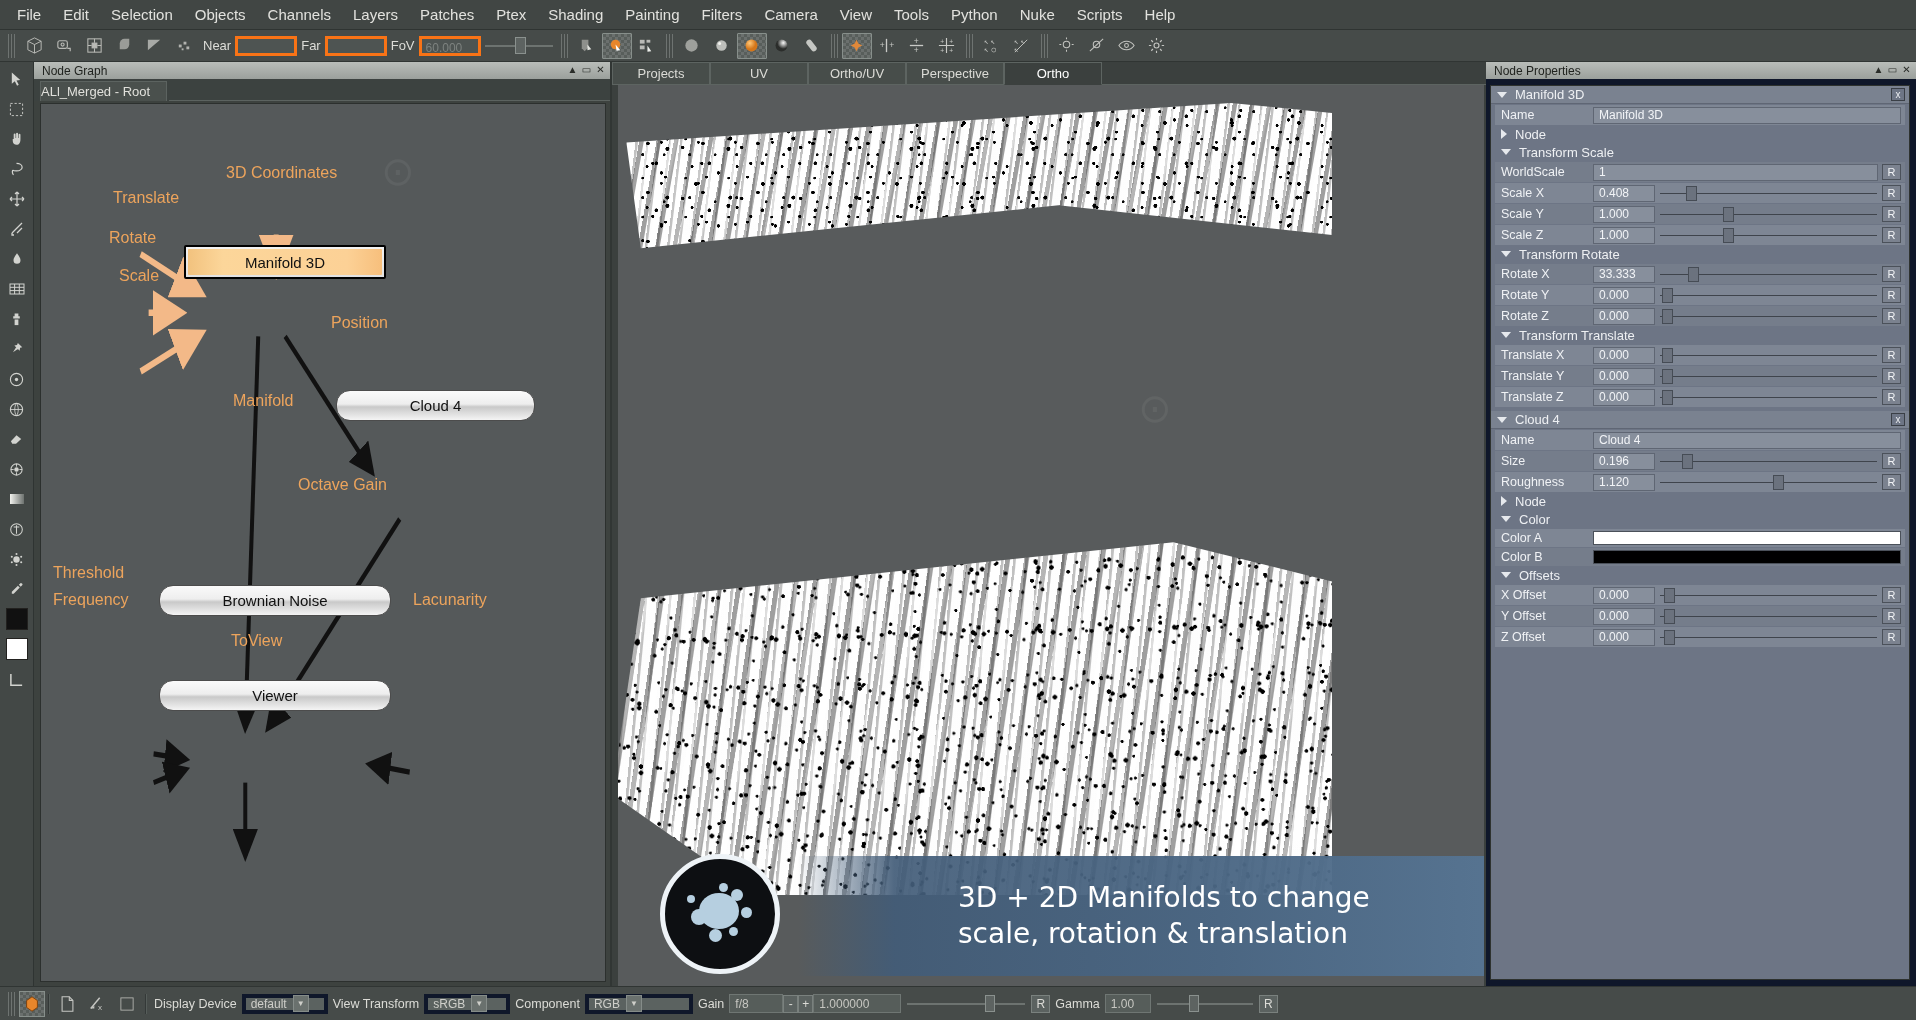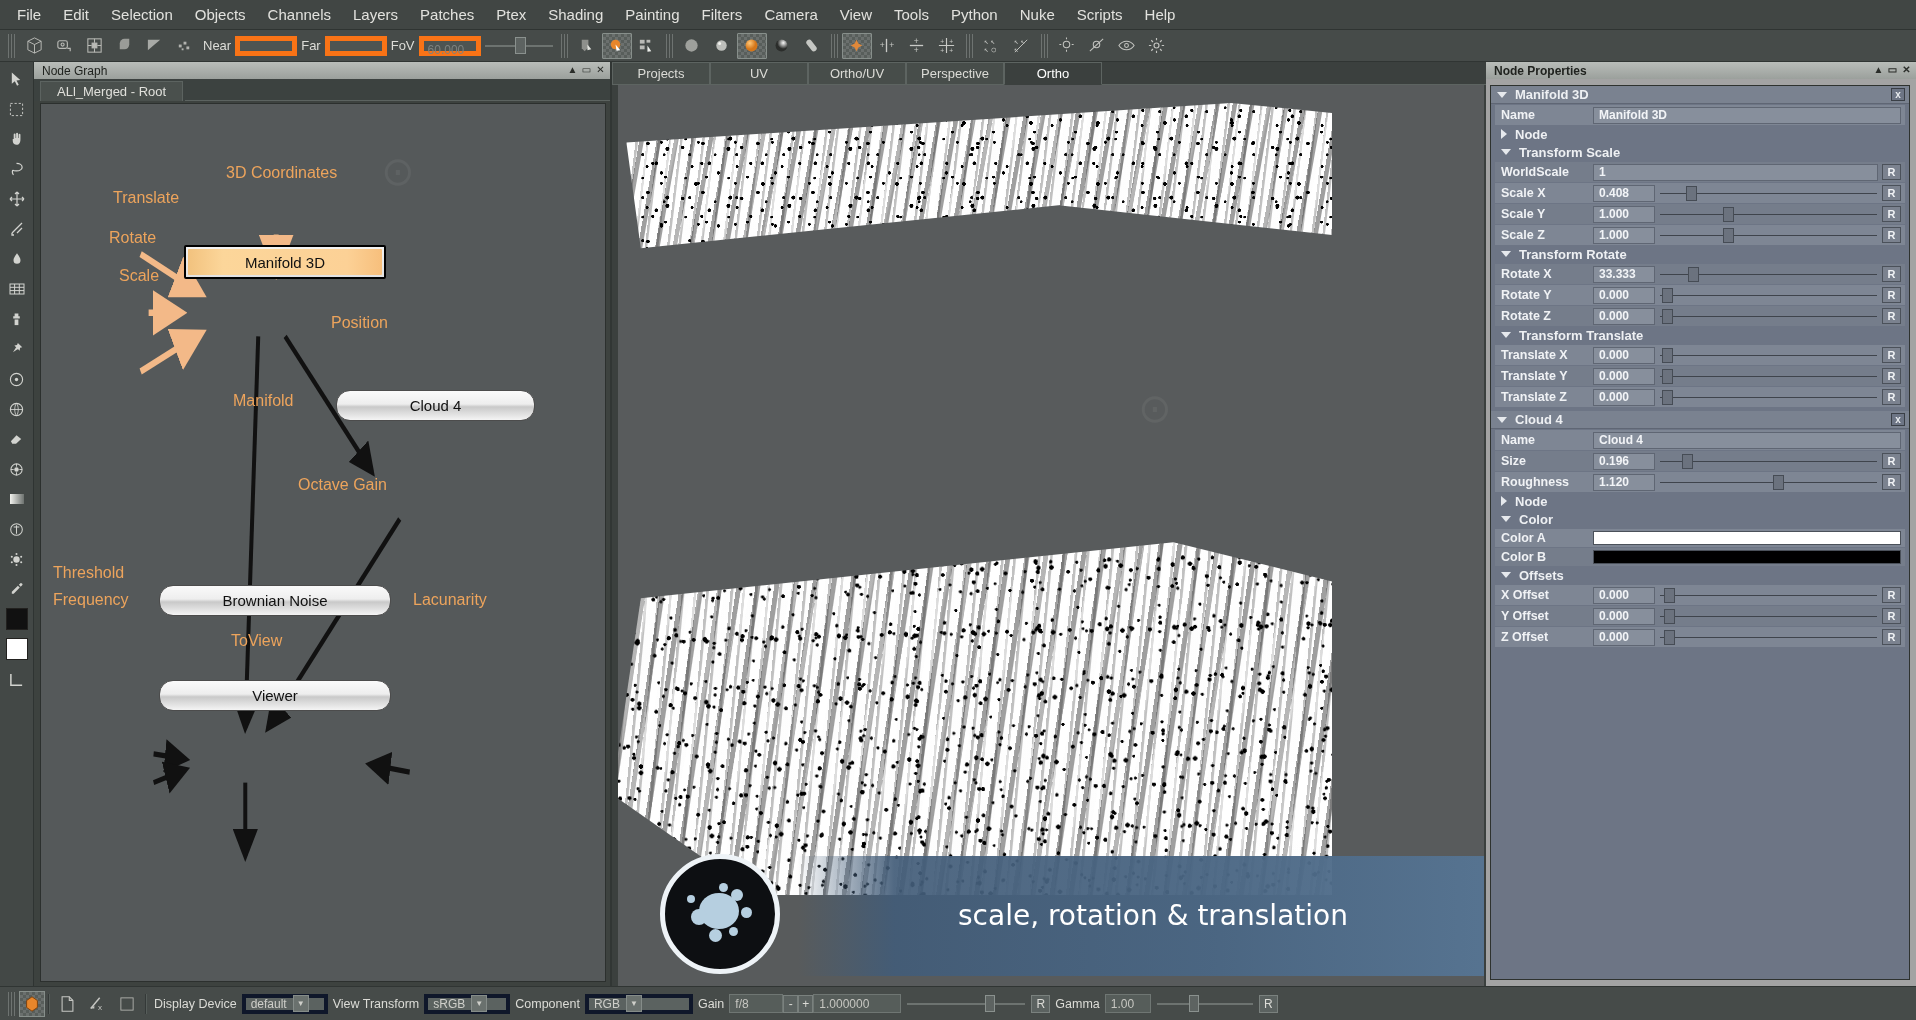--- a/index.html
+++ b/index.html
@@ -36,21 +36,21 @@
   .tbtn.on{
     border:1px solid #878f8b;
     background-image:
       linear-gradient(45deg,#6b706e 25%,transparent 25%,transparent 75%,#6b706e 75%),
       linear-gradient(45deg,#6b706e 25%,transparent 25%,transparent 75%,#6b706e 75%);
     background-size:6px 6px; background-position:0 0,3px 3px;
     background-color:#585e5b;
   }
   .tlabel{ font-size:13px; color:#ddddd8; padding:0 4px; white-space:nowrap;text-align:right; }
   .tfield{
-    height:20px; background:#4e5452; border:5px solid #f97316; color:#c9c9c4;
+    height:20px; background:#4e5452; border:3px solid #f97316; color:#c9c9c4;
     font-size:12px; padding:0 4px; line-height:18px; width:62px;
   }
   .tfield.dim{ color:#7d827f; }
   .tslider{ width:68px; height:20px; position:relative; display:flex; align-items:center; margin:0 4px; }
   .tslider .trk{ position:absolute; left:0; right:0; height:2px; background:#6d7370; }
   .tslider .hnd{ position:absolute; left:30px; width:11px; height:17px; background:#5d6361; border:1px solid #8a918e; }
 
   
   .toolbar2{
     height:28px; flex:0 0 28px; background:#464b49; display:flex; align-items:center;
@@ -89,21 +89,21 @@
   }
   .trail-icon{ width:24px; height:22px; display:flex; align-items:center; justify-content:center;
     color:#c9cac6; font-size:15px; cursor:default; }
   .trail-sw{ width:22px;height:22px;border:1px solid #22211f; }
 
   
   .ng-panel{ width:578px; flex:0 0 578px; background:#3d423f; border-right:2px solid #313634; }
   .ng-tabs{ height:22px; flex:0 0 22px; background:#3c4240; display:flex; align-items:flex-end; padding-left:6px; }
   .ng-tab{
     font-size:13px; color:#dedeaa; color:#e0e0db; background:#4a504d;
-    border:1px solid #5c6360; border-bottom:none; padding:2px 16px 2px 16px; margin-right:2px;
+    border:1px solid #5c6360; border-bottom:none; padding:2px 16px 2px 0; margin-right:2px;
   }
   .ng-tabfill{ flex:1; border-bottom:1px solid #5c6360; height:1px; }
   .ng-canvas{
     flex:1 1 auto; margin:2px 4px 4px 6px; background:#55595a; border:1px solid #2c302e;
     position:relative; overflow:hidden;padding-left:24px;
   }
   .ng-canvas svg{ position:absolute; inset:0; width:100%; height:100%; }
 
   .ngnode{ position:absolute; display:flex; align-items:center; justify-content:center;
     font-size:15px; color:#111; white-space:nowrap; }
@@ -176,21 +176,21 @@
   }
   .banner-text{ font-size:28px; line-height:1.28; color:#fff; font-family:"DejaVu Sans", sans-serif; }
   .banner-logo{
     position:absolute; left:42px; bottom:12px; width:120px; height:120px; border-radius:50%;
     background:#0d0f12; border:5px solid #eef3f7; display:flex; align-items:center; justify-content:center;
   }
   .blob{ position:relative; width:70px; height:62px; }
   .blob .c{ position:absolute; background:#b6cfe0; border-radius:50%; }
 
   
-  .np-panel{ width:430px; flex:0 0 430px; background:#a3a3a3;font-weight:bold; }
+  .np-panel{ width:430px; flex:0 0 430px; background:#0f172a; }
   .np-body{ flex:1 1 auto; margin:6px 6px 6px 4px; background:#6d7585; border:1px solid #2e322f; overflow:hidden; }
   .np-grp{ background:#6d7585; }
   .np-hdr{
     height:18px; display:flex; align-items:center; gap:8px; padding-left:6px;
     background:#7a8290; font-size:13px; color:#eef0f3; position:relative; border-bottom:1px solid #5f6674;
   }
   .np-hdr .xbtn{
     position:absolute; right:4px; top:2px; width:14px; height:13px; background:#6d7585;
     border:1px solid #3a3f46; color:#e9ecef; font-size:10px; display:flex; align-items:center; justify-content:center;
   }
@@ -723,20 +723,21 @@
           <div class="shard shard-b" style="left:-6px;top:250px;width:720px;height:560px;">
             <div class="noisetex" style="transform:rotate(-1.5deg) scale(1.1);"></div>
           </div>
 
           <div class="wm" style="left:150px;top:40px;">⊙</div>
           <div class="wm" style="left:520px;top:300px;">⊙</div>
         </div>
 
         <div class="banner">
           <div class="banner-text">
+            <div>3D + 2D Manifolds to change</div>
             <div>scale, rotation &amp; translation</div>
           </div>
         </div>
         <div class="banner-logo">
           <div class="blob">
             <span class="c" style="left:14px;top:10px;width:40px;height:36px;"></span>
             <span class="c" style="left:6px;top:26px;width:16px;height:16px;"></span>
             <span class="c" style="left:46px;top:6px;width:12px;height:12px;"></span>
             <span class="c" style="left:56px;top:24px;width:11px;height:11px;"></span>
             <span class="c" style="left:24px;top:46px;width:13px;height:13px;"></span>

